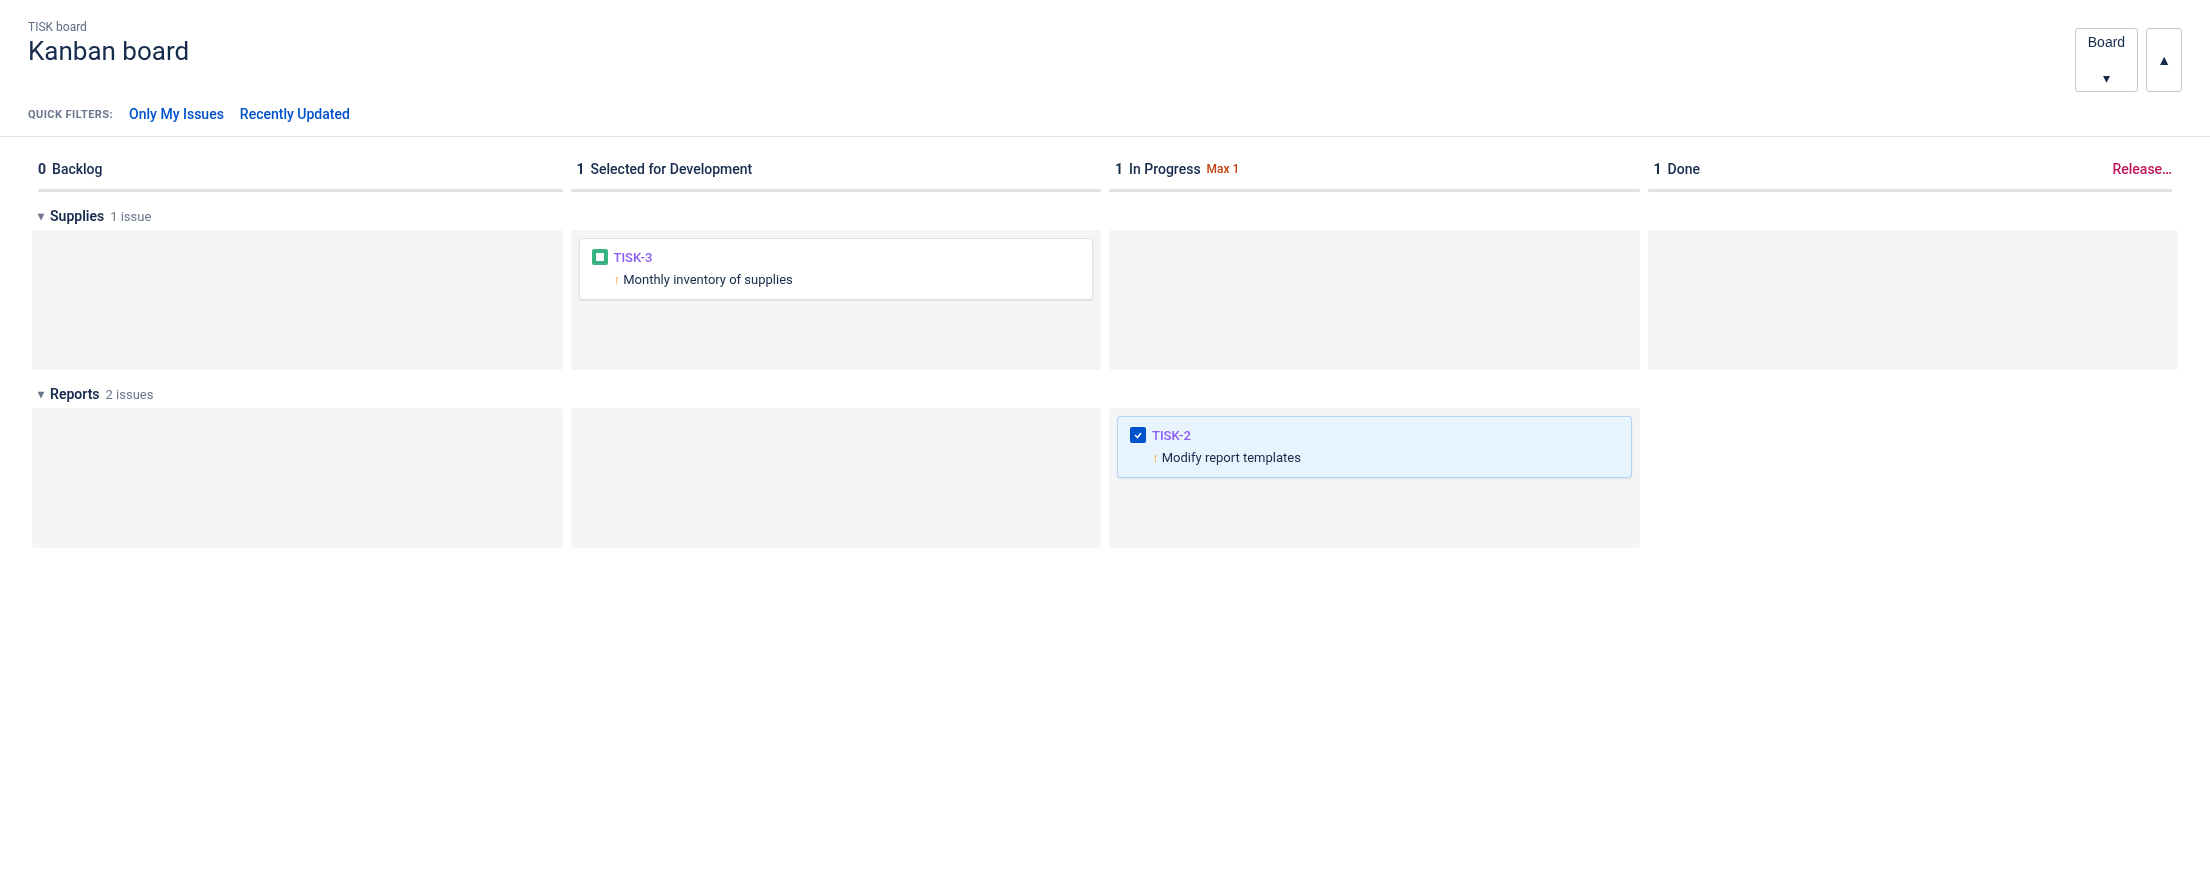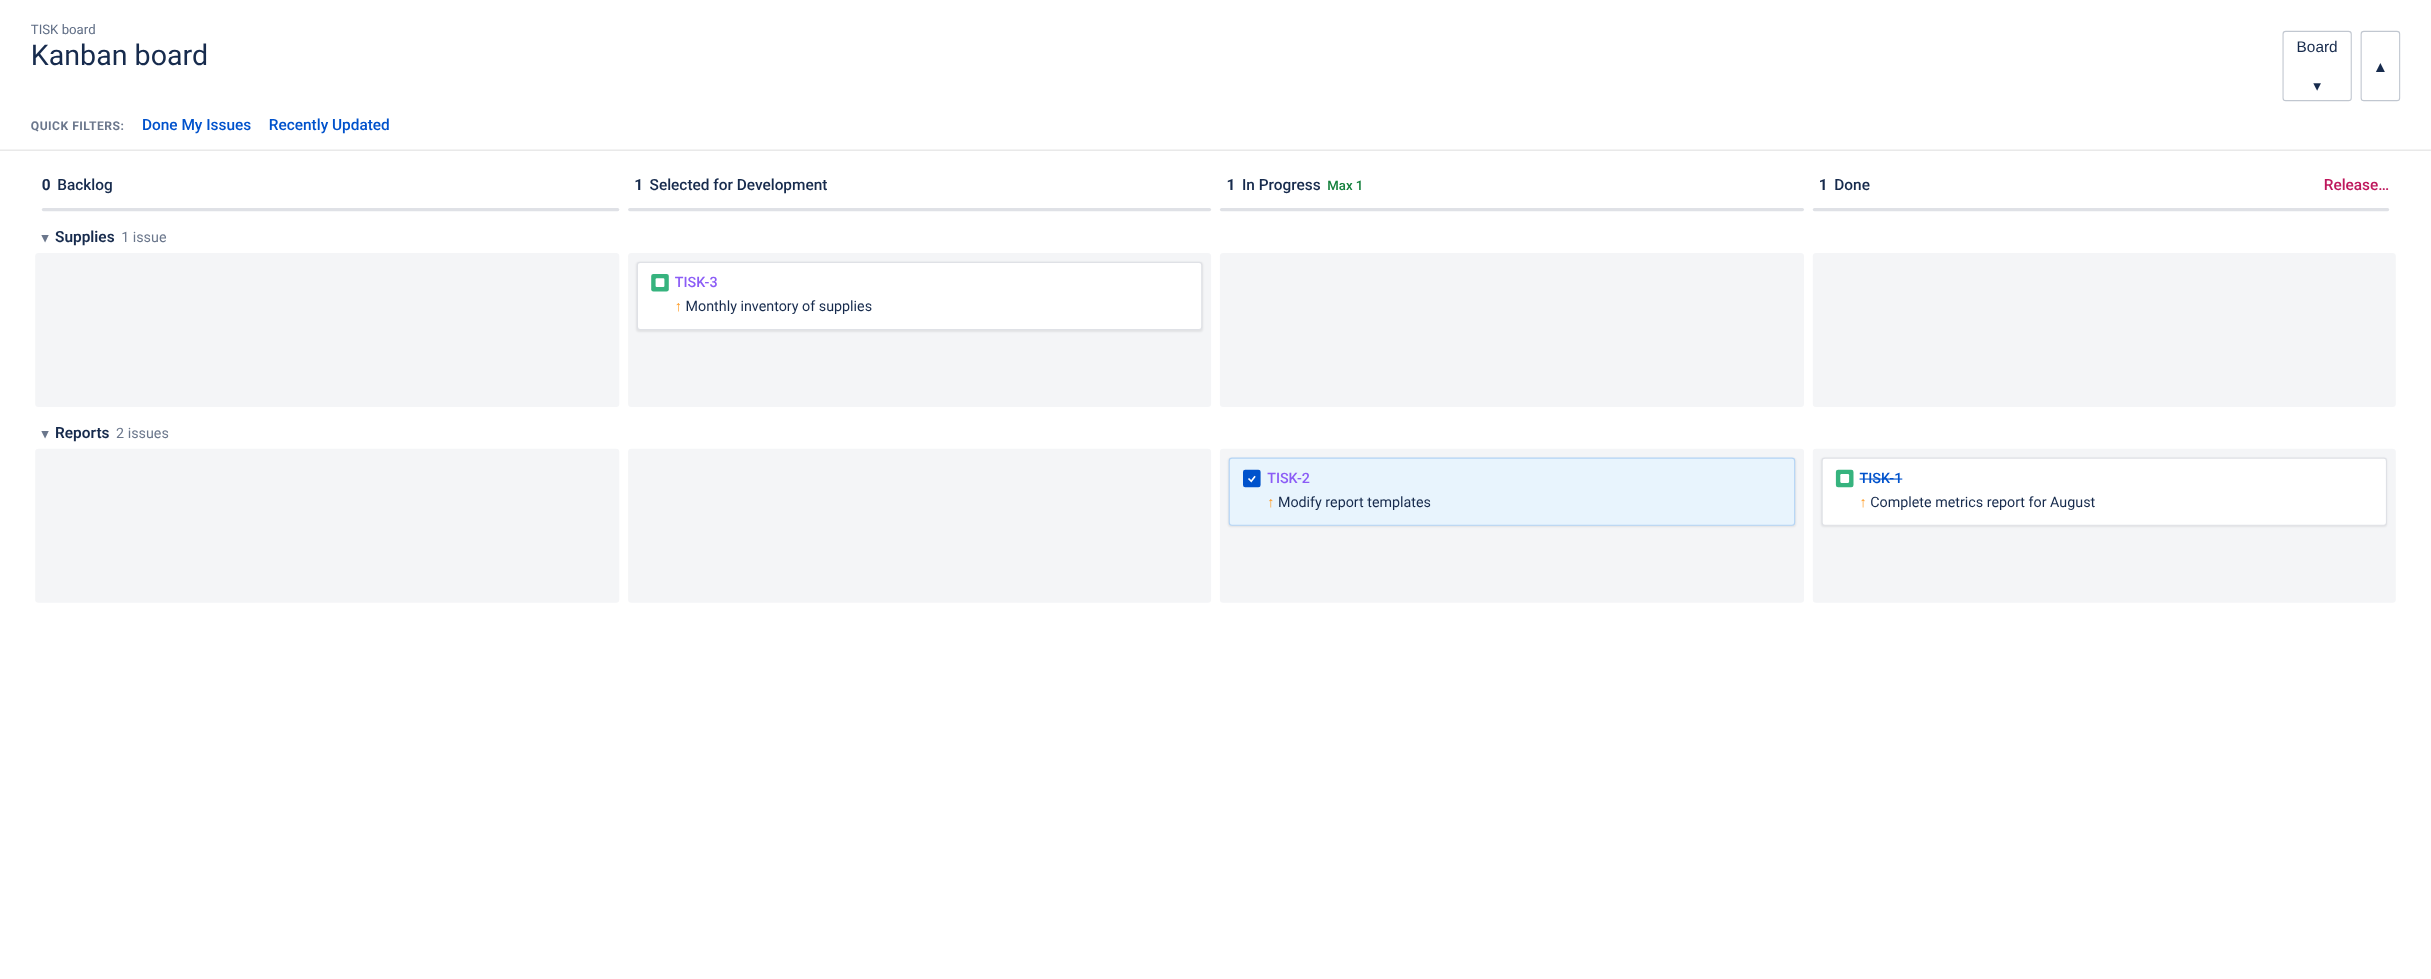--- a/index.html
+++ b/index.html
@@ -91,21 +91,21 @@
       font-size: 14px;
       font-weight: 500;
       color: #172b4d;
     }
     .col-header-count {
       font-weight: 700;
     }
     .col-header-name {}
     .col-header-meta {
       font-size: 12px;
-      color: #15803d;
+      color: #c2410c;
     }
     .col-header-action {
       color: #be185d;
       font-size: 14px;
       font-weight: 500;
       cursor: pointer;
       margin-left: auto;
     }
     .col-divider {
       height: 3px;
@@ -226,21 +226,21 @@
       <span>▾</span>
     </button>
     <button class="btn-collapse">
       <span>▲</span>
     </button>
   </div>
 </div>
 
 <div class="quick-filters">
   <span class="quick-filters-label">QUICK FILTERS:</span>
-  <a class="filter-link">Done My Issues</a>
+  <a class="filter-link">Only My Issues</a>
   <a class="filter-link">Recently Updated</a>
 </div>
 
 <div class="board-area">
 
   <div class="columns-header">
     <div class="col-header">
       <span class="col-header-count">0</span>
       <span class="col-header-name">Backlog</span>
     </div>
@@ -320,31 +320,16 @@
                 </svg>
             </div>
             <span class="card-id">TISK-2</span>
           </div>
           <div class="card-summary">
             <span class="priority-up">↑ </span>Modify report templates
           </div>
         </div>
       </div>
 
-      <div class="swim-cell">
-        <div class="card">
-          <div class="card-top">
-            <div class="card-type-icon story">
-              <svg width="10" height="10" viewBox="0 0 10 10" fill="white">
-                  <rect x="1" y="1" width="8" height="8" rx="1"></rect>
-                </svg>
-            </div>
-            <span class="card-id strikethrough">TISK-1</span>
-          </div>
-          <div class="card-summary">
-            <span class="priority-up">↑ </span>Complete metrics report for August
-          </div>
-        </div>
-      </div>
     </div>
   </div>
 
 </div>
 
 </body></html>

